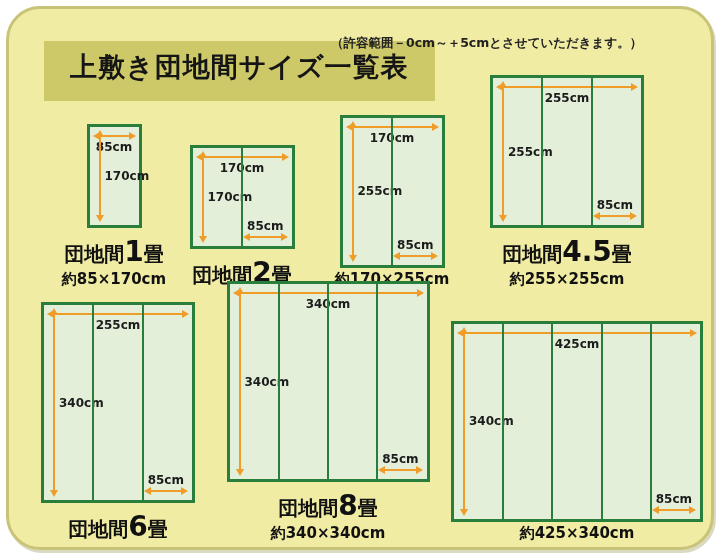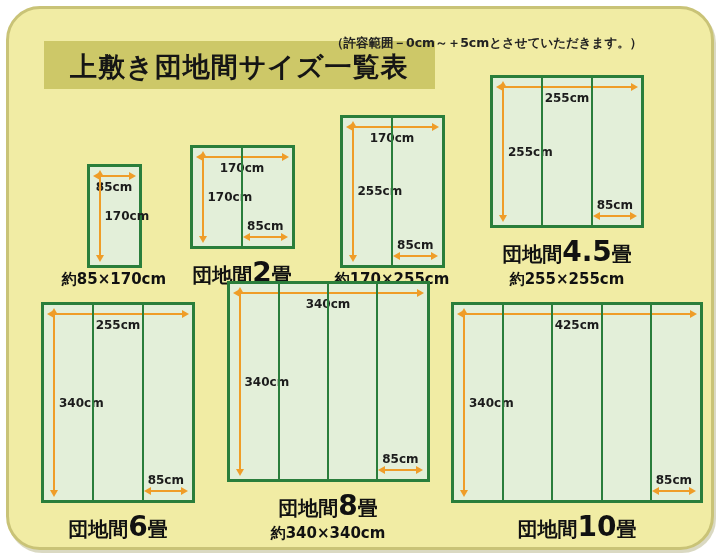--- a/index.html
+++ b/index.html
@@ -5,21 +5,21 @@
   html,body{margin:0;padding:0;}
   body{font-family:"DejaVu Sans","Liberation Sans",sans-serif;background:#ffffff;}
   .page{position:relative;width:720px;height:556px;background:#ffffff;overflow:hidden;}
   .panel{
     position:absolute;left:6px;top:6px;width:702px;height:538px;
     background:#f1eca4;border:3px solid #c9c377;border-radius:34px;
     box-shadow:2px 3px 0 rgba(150,145,80,.35);
   }
   .title-box{
     position:absolute;left:35px;top:32px;
-    background:#cdc868;padding:8px 26px 4px 26px;
+    background:#cdc868;padding:8px 26px 16px 26px;
   }
   .title-box span{font-size:27px;font-weight:bold;color:#151515;letter-spacing:1px;}
   .note{
     position:absolute;left:322px;top:26px;
     font-size:12.5px;font-weight:600;color:#222;white-space:nowrap;
   }
   .row{position:absolute;left:0;right:0;display:flex;align-items:flex-end;}
   .row1{top:66px;padding-left:46px;}
   .row2{top:272px;padding-left:30px;}
   .cell{display:flex;flex-direction:column;align-items:center;justify-content:flex-end;}
@@ -66,20 +66,21 @@
     <div class="note">（許容範囲－0cm～＋5cmとさせていただきます。）</div>
     <div class="row row1">
   <div class="cell">
     <div class="mat" style="width: 49px; height: 98px;">
       <div class="h-arrow top-arrow"></div>
       <div class="dim top-label">85cm</div>
       <div class="v-arrow"></div>
       <div class="dim side-label">170cm</div>
 
     </div>
+    <div class="caption"><span class="cap-prefix">団地間</span><span class="cap-num">1</span><span class="cap-suffix">畳</span></div>
     <div class="subtitle">約85×170cm</div>
   </div>
 
   <div class="cell">
     <div class="mat" style="width: 99px; height: 98px;">
       <div class="h-arrow top-arrow"></div>
       <div class="dim top-label">170cm</div>
       <div class="v-arrow"></div>
       <div class="dim side-label">170cm</div>
       <div class="h-arrow bottom-arrow" style="left: calc(50% + 3px);"></div>
@@ -154,17 +155,17 @@
       <div class="dim top-label">425cm</div>
       <div class="v-arrow"></div>
       <div class="dim side-label">340cm</div>
       <div class="h-arrow bottom-arrow" style="left: calc(80% + 3px);"></div>
       <div class="dim bottom-label" style="left: calc(80% + 3px);">85cm</div>
     <div class="divider" style="left: 20%;"></div>
             <div class="divider" style="left: 40%;"></div>
             <div class="divider" style="left: 60%;"></div>
             <div class="divider" style="left: 80%;"></div>
           </div>
-    <div class="caption"><span class="cap-prefix">団地間</span><span class="cap-num">10</span><span class="cap-suffix">畳</span></div>
+    <div class="subtitle">約425×340cm</div>
   </div>
 </div>
   </div>
 </div>
 
 </body></html>

